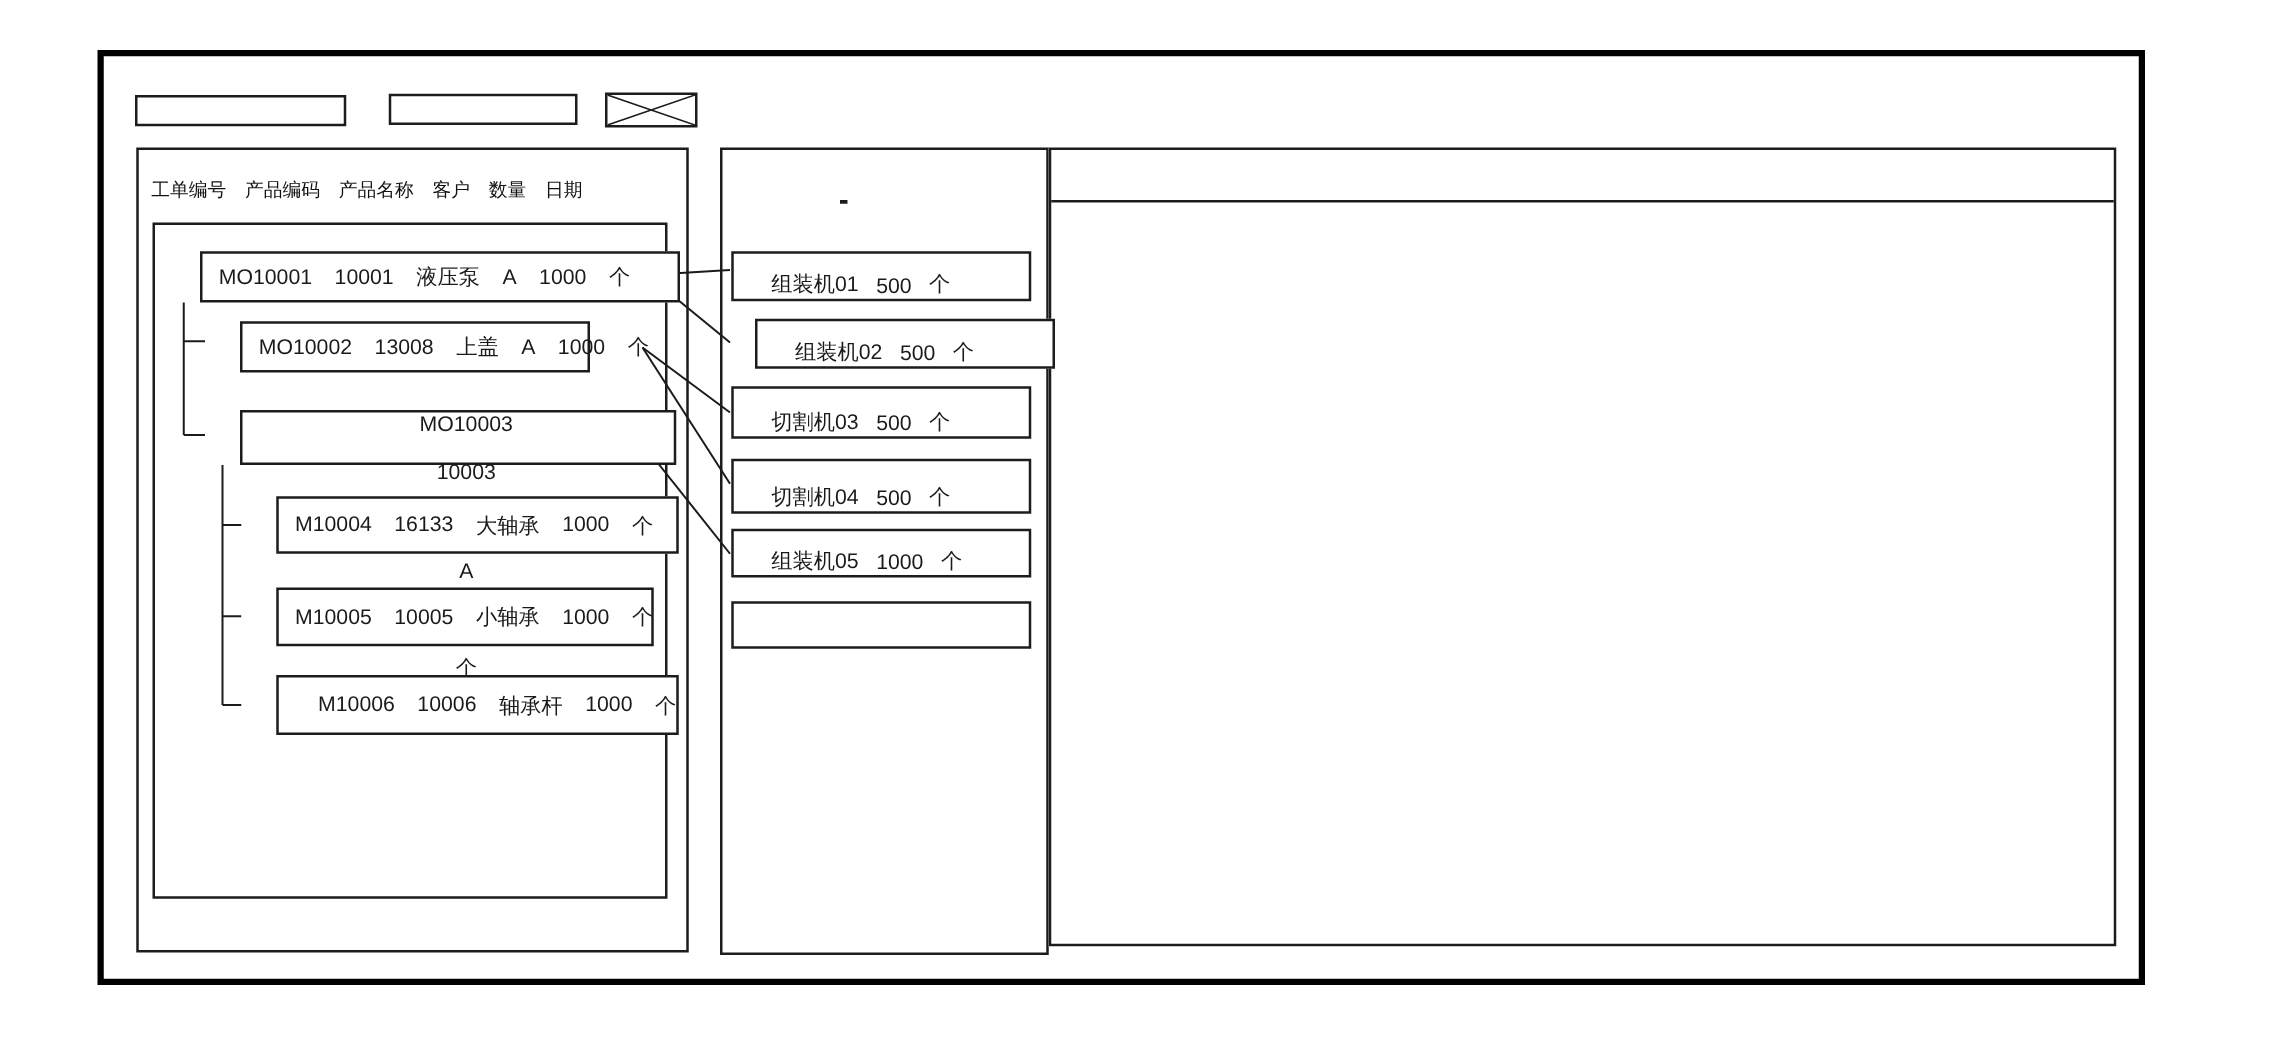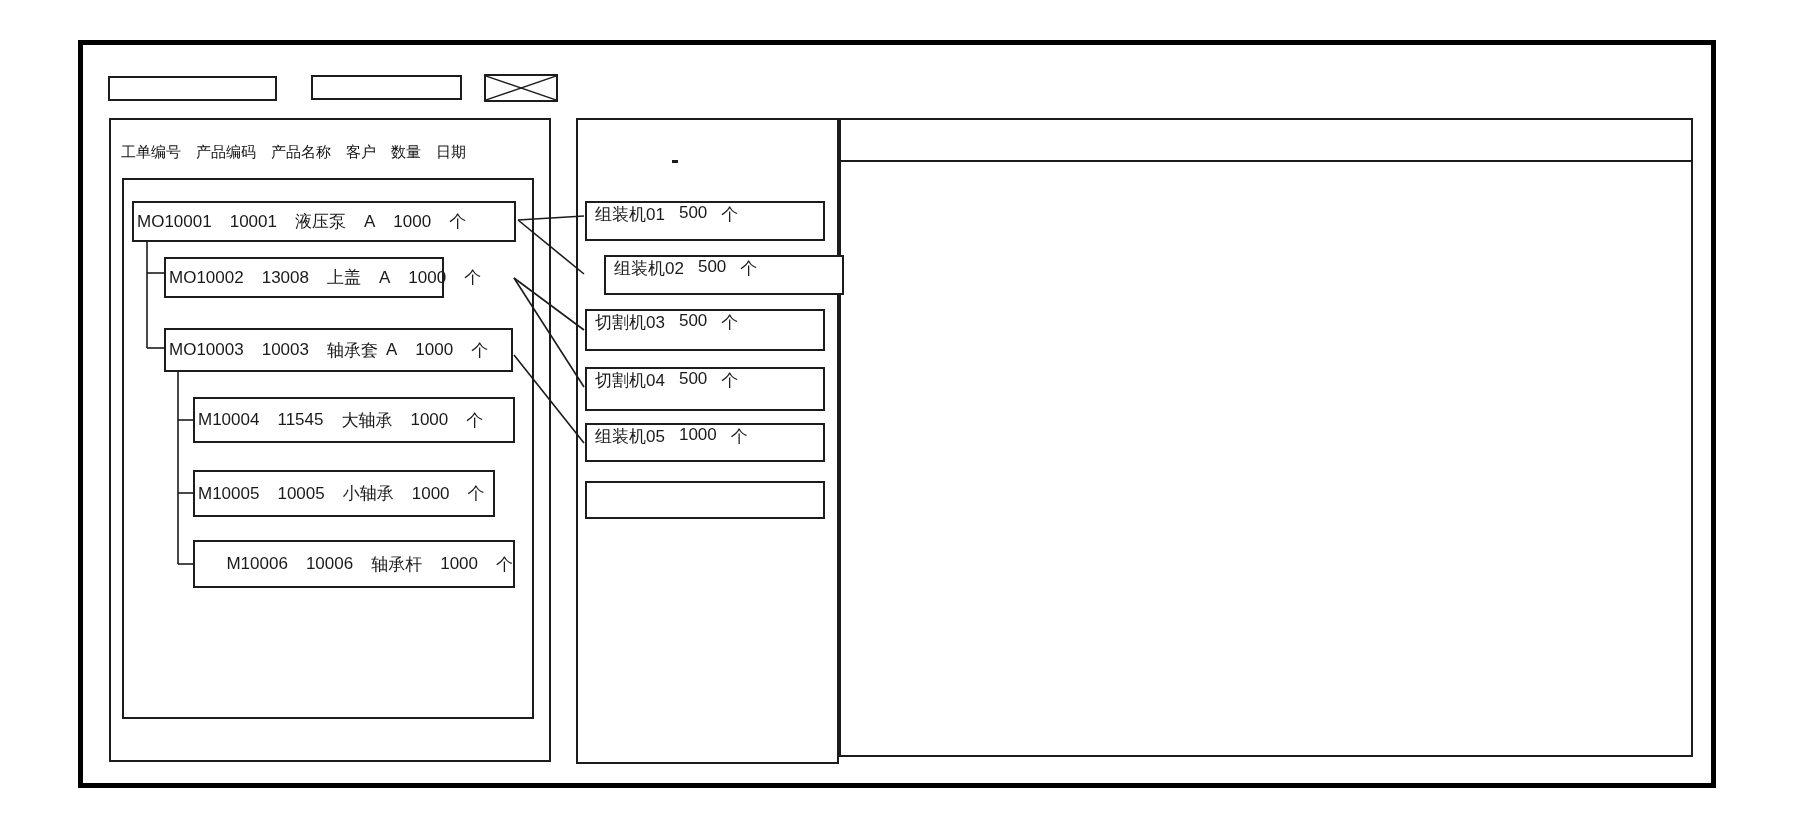--- a/index.html
+++ b/index.html
@@ -7,25 +7,25 @@
     position:relative;width:1819px;height:833px;background:#ffffff;
     font-family:"Liberation Sans","DejaVu Sans",sans-serif;color:#1a1a1a;overflow:hidden;
   }
   .abs{position:absolute;box-sizing:border-box;}
   .frame{border:5px solid #000000;background:#ffffff;}
   .wrect{border:2px solid #1c1c1c;background:#ffffff;}
   .panel{border:2px solid #1c1c1c;background:#ffffff;}
   .headers{display:flex;gap:15px;font-size:15px;white-space:nowrap;color:#111;}
   .obox{
     border:2px solid #1c1c1c;background:#ffffff;display:flex;align-items:center;
-    gap:18px;padding-left:3px;font-size:17px;white-space:nowrap;z-index:3;
+    gap:18px;padding-left:13px;font-size:17px;white-space:nowrap;z-index:3;margin-left:28px;
   }
   .mbox{
-    border:2px solid #1c1c1c;background:#ffffff;display:flex;align-items:flex-start;
-    gap:14px;padding-left:8px;font-size:17px;white-space:nowrap;z-index:3;
+    border:2px solid #1c1c1c;background:#ffffff;display:flex;align-items:flex-end;
+    gap:14px;padding-left:30px;font-size:17px;white-space:nowrap;z-index:3;
   }
   .f{display:inline-block;}
   #overlay{position:absolute;left:0;top:0;width:1819px;height:833px;pointer-events:none;z-index:2;}
   #overlay line{stroke:#1b1b1b;stroke-width:1.6;}
   .xbox svg{display:block;width:100%;height:100%;}
   .xbox svg line{stroke:#1c1c1c;stroke-width:1.5;}
   .divider{position:absolute;left:0;right:0;top:40px;border-top:2px solid #1c1c1c;}
   .dot{position:absolute;width:6px;height:3px;background:#1c1c1c;}
 </style>
 </head>
@@ -64,31 +64,31 @@
     <span class="f">个</span>
   </div>
   <div class="abs obox" style="left:164px;top:257px;width:280px;height:41px;">
     <span class="f">MO10002</span>
     <span class="f">13008</span>
     <span class="f">上盖</span>
     <span class="f">A</span>
     <span class="f">1000</span>
     <span class="f">个</span>
   </div>
-  <div class="abs obox" style="left:164px;top:328px;width:349px;height:44px;">
+  <div class="abs obox" style="left:164px;top:328px;width:349px;height:44px;flex-direction:column;">
     <span class="f">MO10003</span>
     <span class="f">10003</span>
     <span class="f" style="margin-right:-10px;">轴承套</span>
     <span class="f">A</span>
     <span class="f">1000</span>
     <span class="f">个</span>
   </div>
   <div class="abs obox" style="left:193px;top:397px;width:322px;height:46px;">
     <span class="f">M10004</span>
-    <span class="f">11545</span>
+    <span class="f">16133</span>
     <span class="f">大轴承</span>
     <span class="f">1000</span>
     <span class="f">个</span>
   </div>
   <div class="abs obox" style="left:193px;top:470px;width:302px;height:47px;">
     <span class="f">M10005</span>
     <span class="f">10005</span>
     <span class="f">小轴承</span>
     <span class="f">1000</span>
     <span class="f">个</span>

